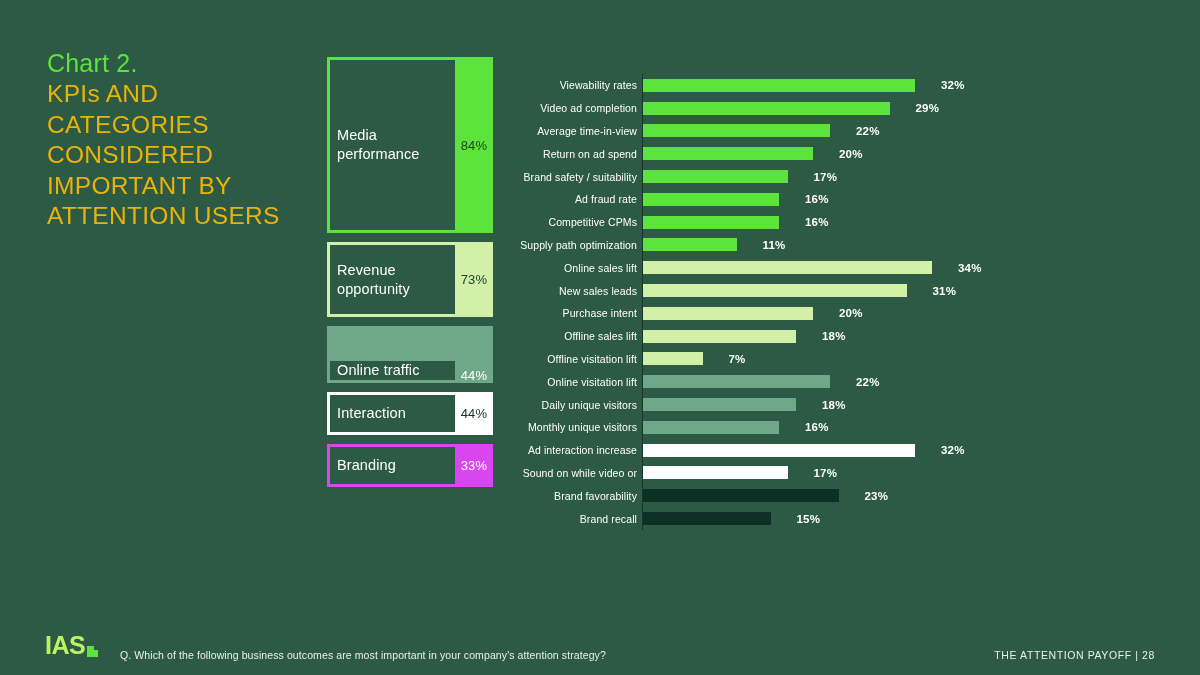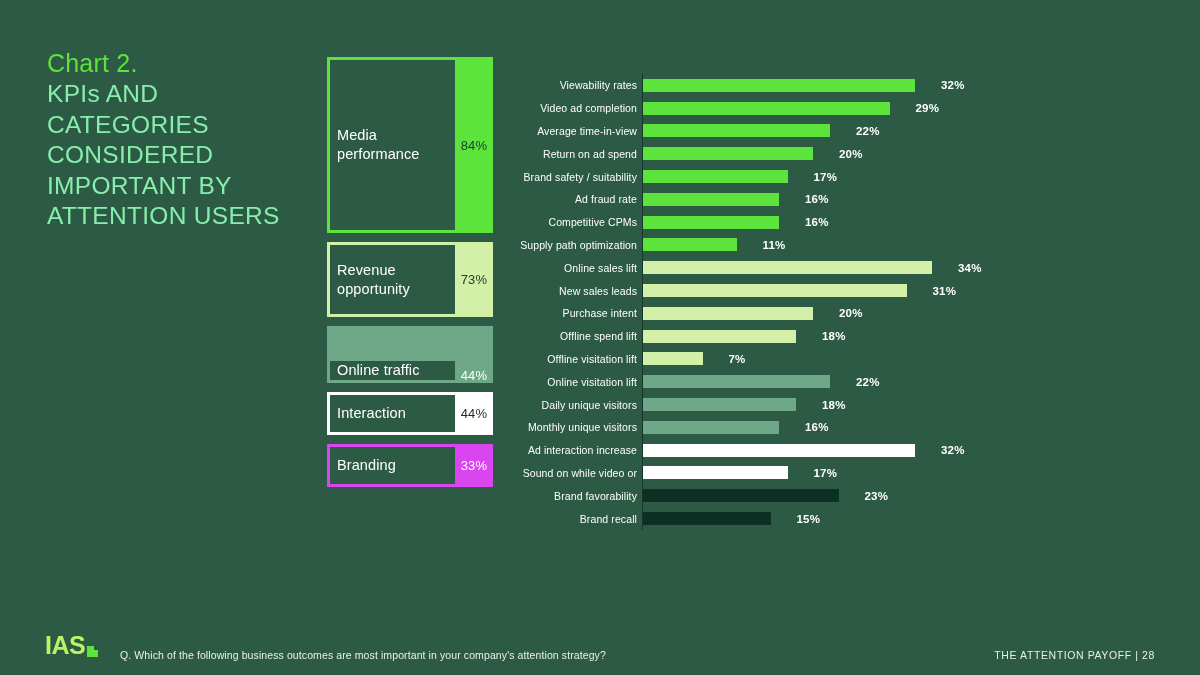--- a/index.html
+++ b/index.html
@@ -23,21 +23,21 @@
     width: 265px;
   }
   .chart-eyebrow {
     color: #5ce33c;
     font-size: 25px;
     line-height: 30px;
     font-weight: 400;
     letter-spacing: 0.2px;
   }
   .chart-title {
-    color: #86efac;
+    color: #eab308;
     font-size: 24.5px;
     line-height: 30.5px;
     font-weight: 400;
     letter-spacing: 0.3px;
     margin-top: 1px;
   }
 
   
   .cat-blocks {
     position: absolute;
@@ -302,21 +302,21 @@
       </div>
     </div>
     <div class="bar-row">
       <div class="bar-label">Purchase intent</div>
       <div class="bar-track">
         <div class="bar-fill" style="width: 170px; background: rgb(210, 240, 168);"></div>
         <div class="bar-value">20%</div>
       </div>
     </div>
     <div class="bar-row">
-      <div class="bar-label">Offline spend lift</div>
+      <div class="bar-label">Offline sales lift</div>
       <div class="bar-track">
         <div class="bar-fill" style="width: 153px; background: rgb(210, 240, 168);"></div>
         <div class="bar-value">18%</div>
       </div>
     </div>
     <div class="bar-row">
       <div class="bar-label">Offline visitation lift</div>
       <div class="bar-track">
         <div class="bar-fill" style="width: 59.5px; background: rgb(210, 240, 168);"></div>
         <div class="bar-value">7%</div>

